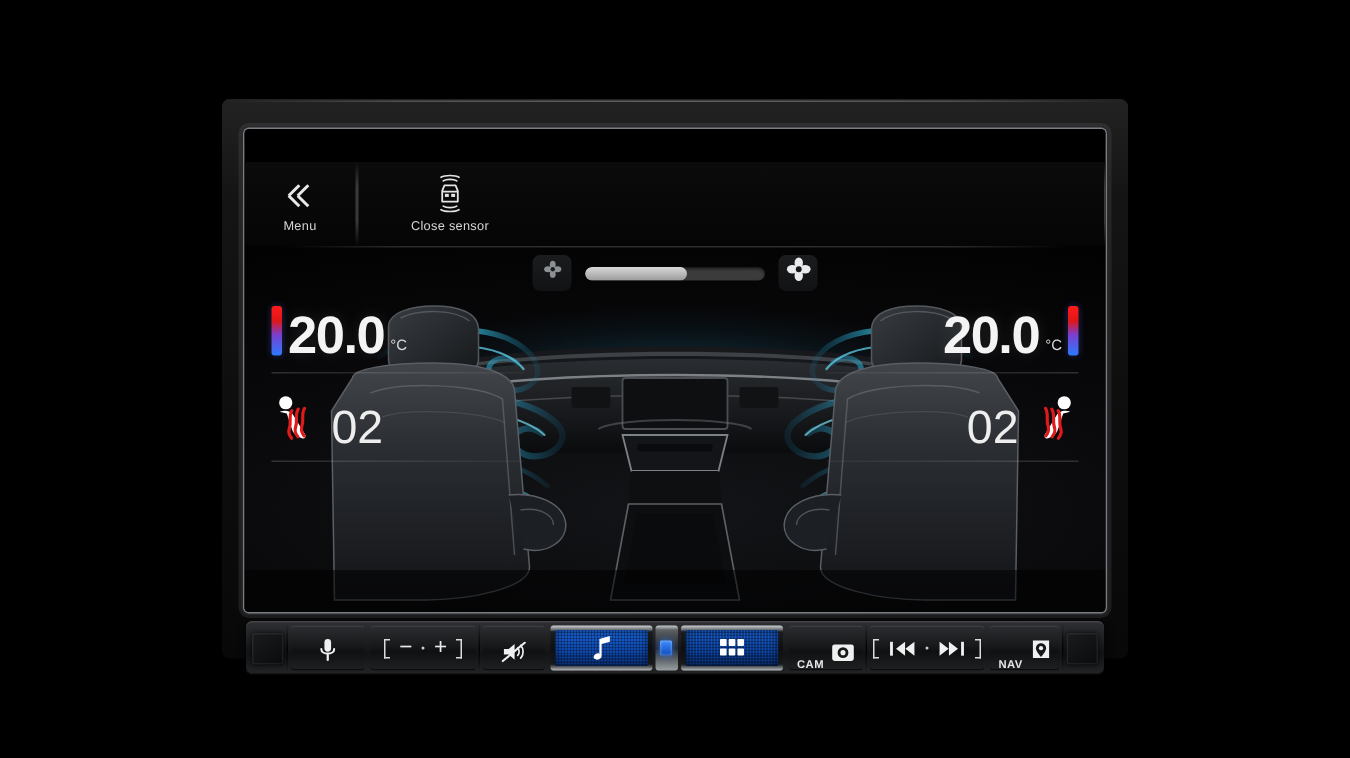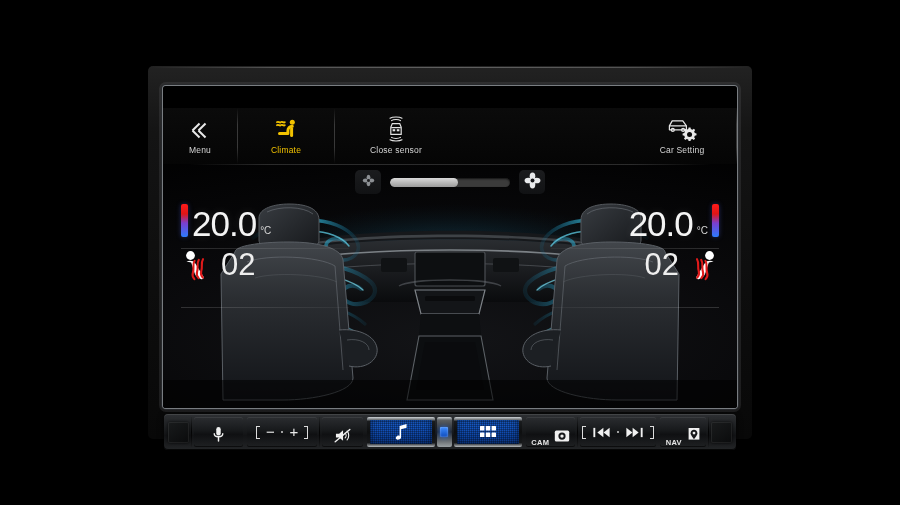--- a/index.html
+++ b/index.html
@@ -133,30 +133,30 @@
   #col-right{ right:18px; text-align:right; }
 
   .temprow{ display:flex; align-items:flex-end; gap:4px; height:46px; }
   #col-right .temprow{ justify-content:flex-end; }
   .tempbar{
     width:7px; height:33px; border-radius:2px; margin-bottom:5px;
     background:linear-gradient(180deg,#ff1b1b 0%,#e01616 30%,#7a3fd0 58%,#2b7bff 100%);
     box-shadow:0 0 5px rgba(90,110,255,.35);
   }
   .tempval{
-    font-size:35px; font-weight:400; letter-spacing:-1px; line-height:36px;
+    font-size:35px; font-weight:700; letter-spacing:-1px; line-height:36px;
     color:#f4f4f4; font-family:"Liberation Sans", sans-serif;
     text-shadow:0 0 10px rgba(255,255,255,.12);
   }
   .tempunit{ font-size:10px; color:#d7d7d7; margin-bottom:6px; }
 
   .hr{ height:1px; background:linear-gradient(90deg,rgba(255,255,255,.16),rgba(255,255,255,.04)); margin:6px 0 0; }
   #col-right .hr{ background:linear-gradient(270deg,rgba(255,255,255,.16),rgba(255,255,255,.04)); }
 
-  .seatrow{ display:flex; align-items:flex-start; gap:10px; height:52px; }
+  .seatrow{ display:flex; align-items:flex-end; gap:10px; height:52px; }
   #col-right .seatrow{ justify-content:flex-end; }
   .seatval{
     font-size:31px; font-weight:300; color:#eeeeee; line-height:32px;
     font-family:"Liberation Sans", sans-serif;
   }
 
   
   #btnbar{
     position:absolute; left:16px; right:16px; top:348px; height:36px;
     display:flex; align-items:stretch;
@@ -236,34 +236,20 @@
               <i></i>
               <i></i>
               <i></i>
             </span>
         </span>
         <span class="lb">Menu</span>
       </div>
 
       <div class="sep"></div>
 
-      <div class="navbtn active" id="nav-climate">
-        <span class="ic">
-          <svg width="26" height="24" viewBox="0 0 26 24">
-            <g fill="none" stroke="#f2c200" stroke-width="1.9" stroke-linecap="round">
-              <path d="M4 5.2c1.3-1.3 2.6 1.3 3.9 0s2.6 1.3 3.9 0"></path>
-              <path d="M4 8.2c1.3-1.3 2.6 1.3 3.9 0s2.6 1.3 3.9 0"></path>
-            </g>
-            <circle cx="19.3" cy="5.3" r="2.5" fill="#f2c200"></circle>
-            <path d="M19.3 9.2 c-2.6 0-4.4 2.1-4.4 4.6 l0 2.6 l-8.4 0" fill="none" stroke="#f2c200" stroke-width="3" stroke-linecap="round" stroke-linejoin="round"></path>
-            <path d="M18.6 11.6 l0 6.8" fill="none" stroke="#f2c200" stroke-width="3" stroke-linecap="round"></path>
-          </svg>
-        </span>
-        <span class="lb">Climate</span>
-      </div>
 
       <div class="sep"></div>
 
       <div class="navbtn" id="nav-park">
         <span class="ic">
           <svg width="24" height="26" viewBox="0 0 24 26">
             <g fill="none" stroke="#e4e4e4" stroke-width="1.1" stroke-linecap="round">
               <path d="M7.5 4.6 C9.4 3.2 14.6 3.2 16.5 4.6"></path>
               <path d="M6 2.2 C8.6 0.6 15.4 0.6 18 2.2"></path>
               <path d="M7.5 21.4 C9.4 22.8 14.6 22.8 16.5 21.4"></path>
@@ -275,37 +261,20 @@
             </g>
             <rect x="8.6" y="13.2" width="2.6" height="2.1" fill="#e4e4e4"></rect>
             <rect x="12.8" y="13.2" width="2.6" height="2.1" fill="#e4e4e4"></rect>
           </svg>
         </span>
         <span class="lb">Close sensor</span>
       </div>
 
       <div id="nav-spacer"></div>
 
-      <div class="navbtn" id="nav-carset">
-        <span class="ic">
-          <svg width="30" height="24" viewBox="0 0 30 24">
-            <g fill="none" stroke="#e4e4e4" stroke-width="1.25" stroke-linejoin="round" stroke-linecap="round">
-              <path d="M2.4 12.8 L2.4 8.9 L5.2 3.9 L15.8 3.9 L19.4 8.9 L19.4 12.8 Z"></path>
-              <path d="M2.9 8.9 L19.0 8.9"></path>
-            </g>
-            <circle cx="5.8" cy="12.9" r="1.5" fill="none" stroke="#e4e4e4" stroke-width="1.2"></circle>
-            <circle cx="16.1" cy="12.9" r="1.5" fill="none" stroke="#e4e4e4" stroke-width="1.2"></circle>
-            <g fill="#e8e8e8">
-              <path d="M21.6 10.4 l1.9 0 l.35 1.7 l1.55 .65 l1.4-1.0 l1.35 1.35 l-1.0 1.4 l.65 1.55 l1.7 .35 l0 1.9 l-1.7 .35 l-.65 1.55 l1.0 1.4 l-1.35 1.35 l-1.4-1.0 l-1.55 .65 l-.35 1.7 l-1.9 0 l-.35-1.7 l-1.55-.65 l-1.4 1.0 l-1.35-1.35 l1.0-1.4 l-.65-1.55 l-1.7-.35 l0-1.9 l1.7-.35 l.65-1.55 l-1.0-1.4 l1.35-1.35 l1.4 1.0 l1.55-.65 Z"></path>
-            </g>
-            <circle cx="22.55" cy="17.4" r="2.5" fill="#0a0a0a"></circle>
-          </svg>
-        </span>
-        <span class="lb">Car Setting</span>
-      </div>
 
       <div class="sep"></div>
 
     </div>
 
     <div id="panel">
 
       <div id="cabin">
         <svg viewBox="0 0 574 218" preserveAspectRatio="none">
           <defs>

